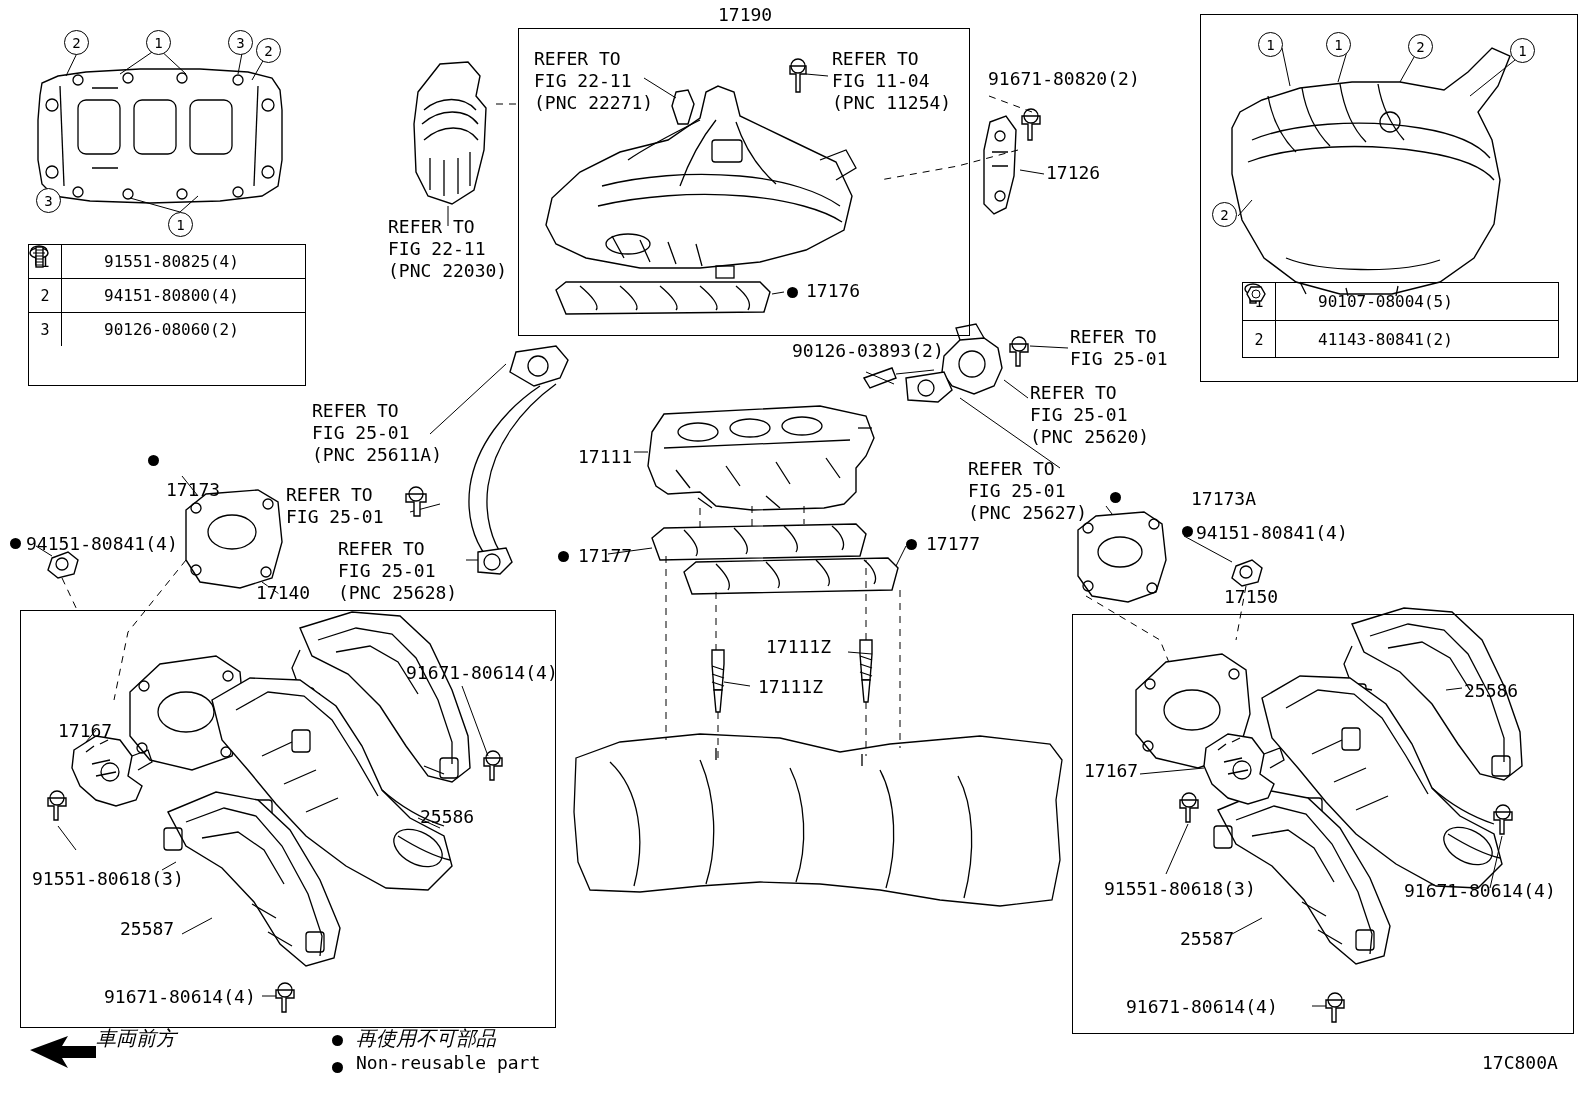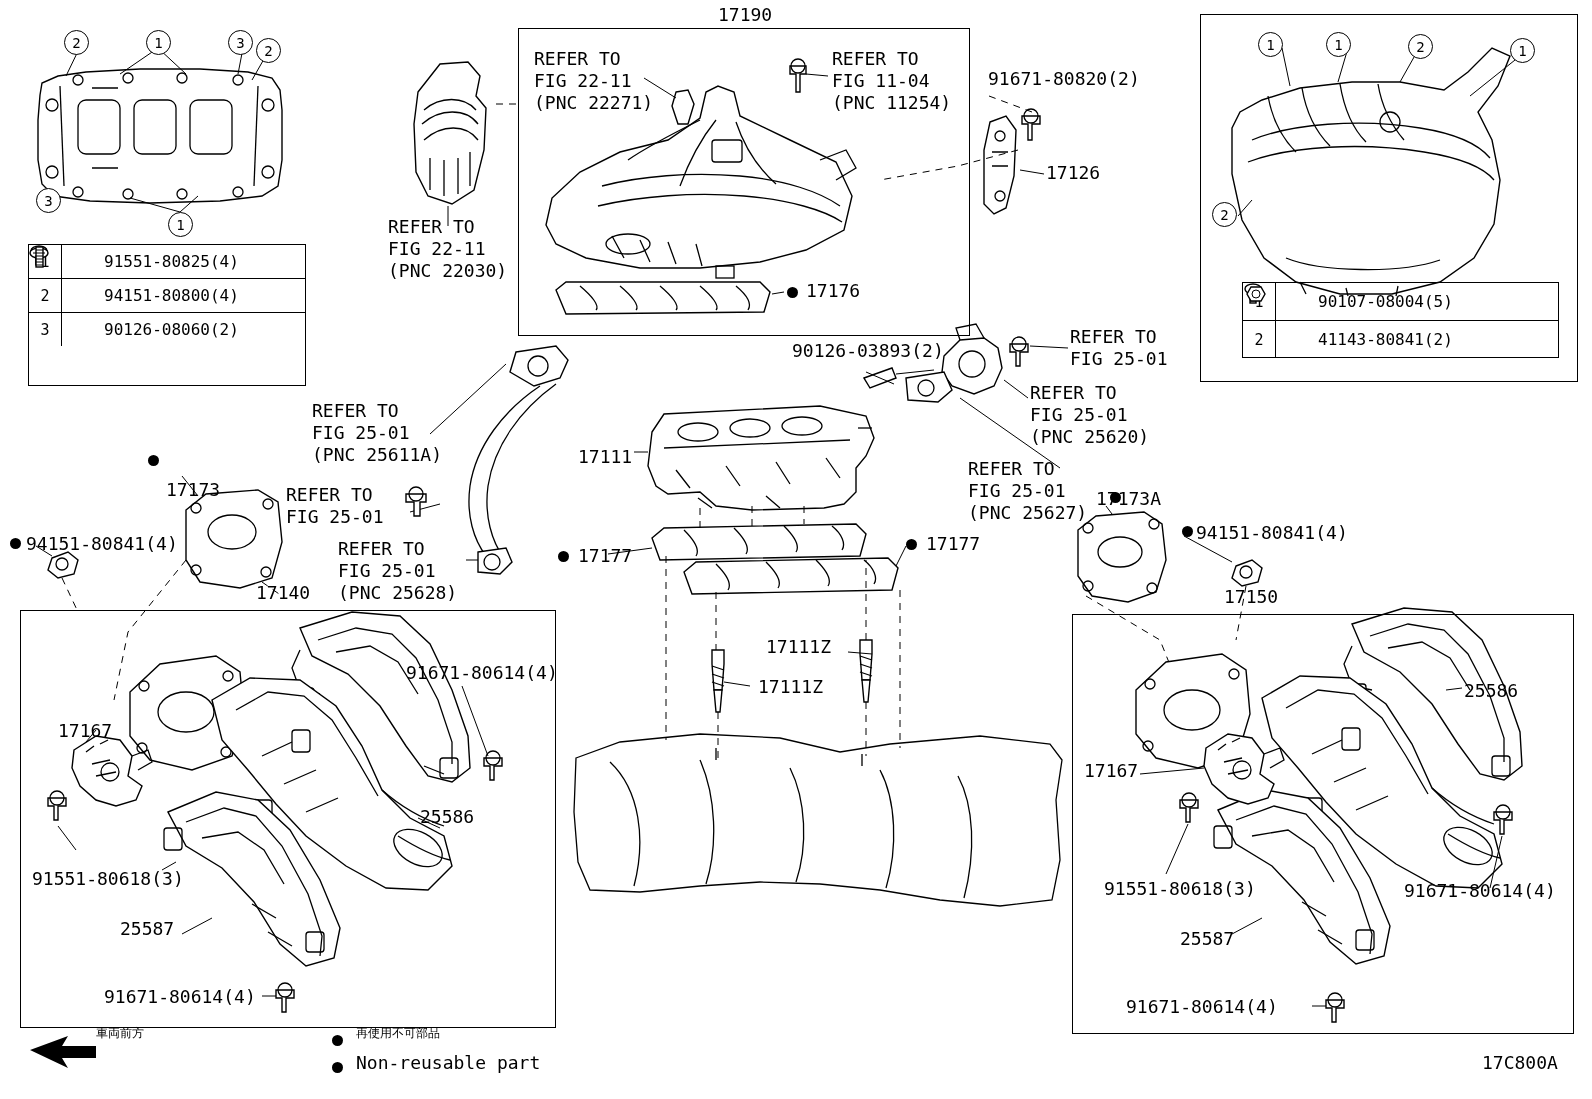--- a/index.html
+++ b/index.html
@@ -1,19 +1,19 @@
 <!DOCTYPE html>
 <html><head>
 <meta charset="utf-8">
 <style>
   html,body{margin:0;padding:0;background:#fff;}
   body{width:1592px;height:1099px;position:relative;font-family:"DejaVu Sans Mono",monospace;color:#000;}
   #sheet{position:absolute;left:0;top:0;width:1592px;height:1099px;overflow:hidden;}
   .lbl{position:absolute;font-family:"DejaVu Sans Mono",monospace;font-size:18px;line-height:1.22;white-space:pre;color:#000;}
-  .lbl.jp{font-family:"DejaVu Sans",sans-serif;font-size:12px;}
+  .lbl.jp{font-family:"DejaVu Sans",sans-serif;font-size:20px;font-style:italic;}
   .box{position:absolute;border:1.6px solid #000;box-sizing:border-box;background:transparent;}
   .tbl{position:absolute;border:1.6px solid #000;box-sizing:border-box;}
   .tbl .row{display:flex;align-items:center;height:33px;border-bottom:1.6px solid #000;}
   .tbl .row:last-child{border-bottom:none;}
   .tbl .num{width:32px;height:100%;display:flex;align-items:center;justify-content:center;border-right:1.6px solid #000;font-size:15px;}
   .tbl .ic{width:42px;display:flex;align-items:center;justify-content:center;}
   .tbl .txt{font-size:16px;white-space:pre;}
   .circ{position:absolute;width:23px;height:23px;border:1.6px solid #000;border-radius:50%;display:flex;align-items:center;justify-content:center;font-size:14px;background:#fff;font-family:"DejaVu Sans Mono",monospace;}
   .dot{position:absolute;width:11px;height:11px;background:#000;border-radius:50%;}
   svg{position:absolute;left:0;top:0;}
@@ -460,21 +460,21 @@
   <div class="lbl" style="left:578px;top:446px;">17111</div>
   <div class="lbl" style="left:578px;top:545px;">17177</div>
   <div class="lbl" style="left:926px;top:533px;">17177</div>
   <div class="lbl" style="left:766px;top:636px;">17111Z</div>
   <div class="lbl" style="left:758px;top:676px;">17111Z</div>
 
   <div class="lbl" style="left:166px;top:450px;margin-top:29px;">17173</div>
   <div class="lbl" style="left:26px;top:533px;">94151-80841(4)</div>
   <div class="lbl" style="left:256px;top:582px;">17140</div>
 
-  <div class="lbl" style="left:1096px;top:488px;">17173A</div>
+  <div class="lbl" style="left:1191px;top:488px;">17173A</div>
   <div class="lbl" style="left:1196px;top:522px;">94151-80841(4)</div>
   <div class="lbl" style="left:1224px;top:586px;">17150</div>
 
   <div class="lbl" style="left:58px;top:720px;">17167</div>
   <div class="lbl" style="left:406px;top:662px;">91671-80614(4)</div>
   <div class="lbl" style="left:420px;top:806px;">25586</div>
   <div class="lbl" style="left:32px;top:868px;">91551-80618(3)</div>
   <div class="lbl" style="left:120px;top:918px;">25587</div>
   <div class="lbl" style="left:104px;top:986px;">91671-80614(4)</div>
 

